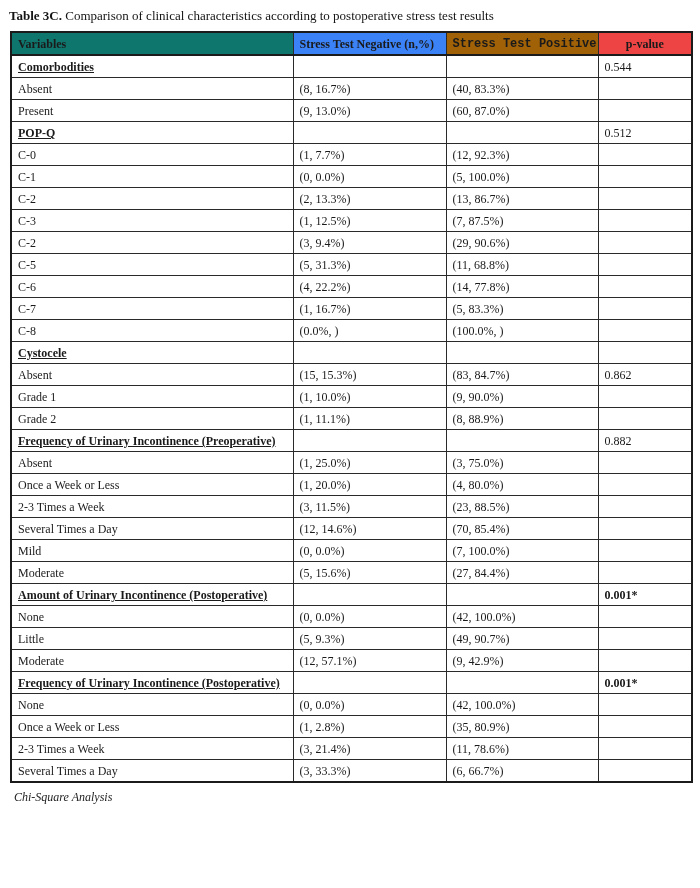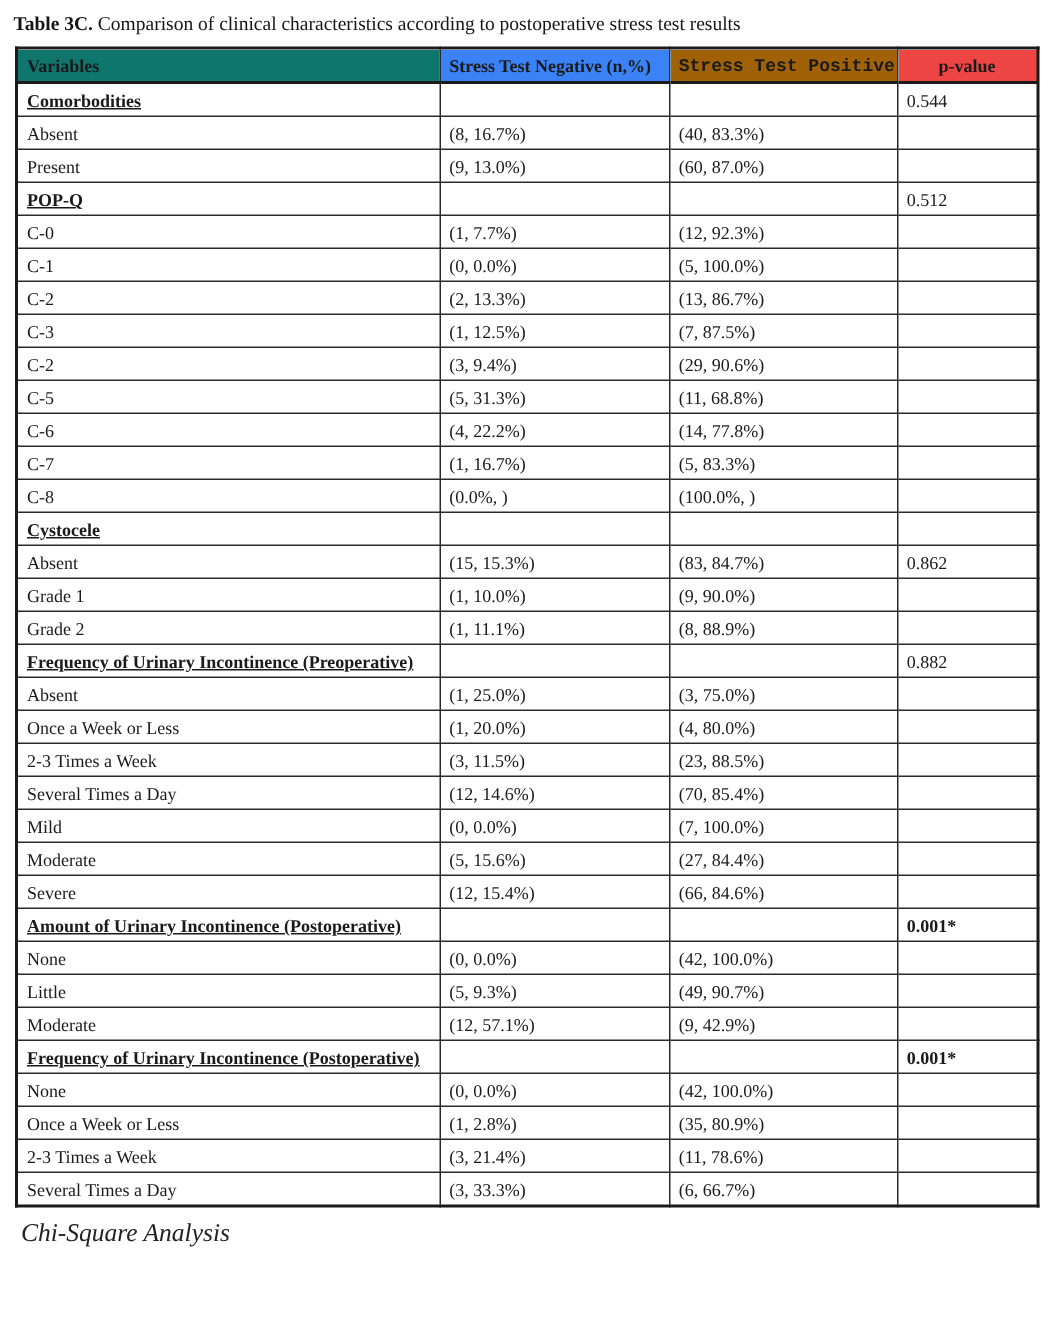--- a/index.html
+++ b/index.html
@@ -44,21 +44,21 @@
     white-space: nowrap;
   }
   thead th {
     font-weight: bold;
     border-bottom: 2px solid #1b1b1b;
   }
   tr.section td:first-child { font-weight: bold; text-decoration: underline; }
   td.pbold { font-weight: bold; }
   .footnote {
     font-style: italic;
-    font-size: 17px;
+    font-size: 12px;
     margin: 7px 0 0 6px;
     color: #222222;
   }
 </style>
 </head>
 <body>
 
 <div class="page">
   <div class="title">
     <span class="bold">Table 3C.</span><span> Comparison of clinical characteristics according to postoperative stress test results</span>
@@ -217,26 +217,20 @@
           <td>(0, 0.0%)</td>
           <td>(7, 100.0%)</td>
           <td></td>
         </tr>
         <tr>
           <td>Moderate</td>
           <td>(5, 15.6%)</td>
           <td>(27, 84.4%)</td>
           <td></td>
         </tr>
-        <tr>
-          <td>Severe</td>
-          <td>(12, 15.4%)</td>
-          <td>(66, 84.6%)</td>
-          <td></td>
-        </tr>
         <tr class="section">
           <td>Amount of Urinary Incontinence (Postoperative)</td>
           <td></td>
           <td></td>
           <td class="pbold">0.001*</td>
         </tr>
         <tr>
           <td>None</td>
           <td>(0, 0.0%)</td>
           <td>(42, 100.0%)</td>

